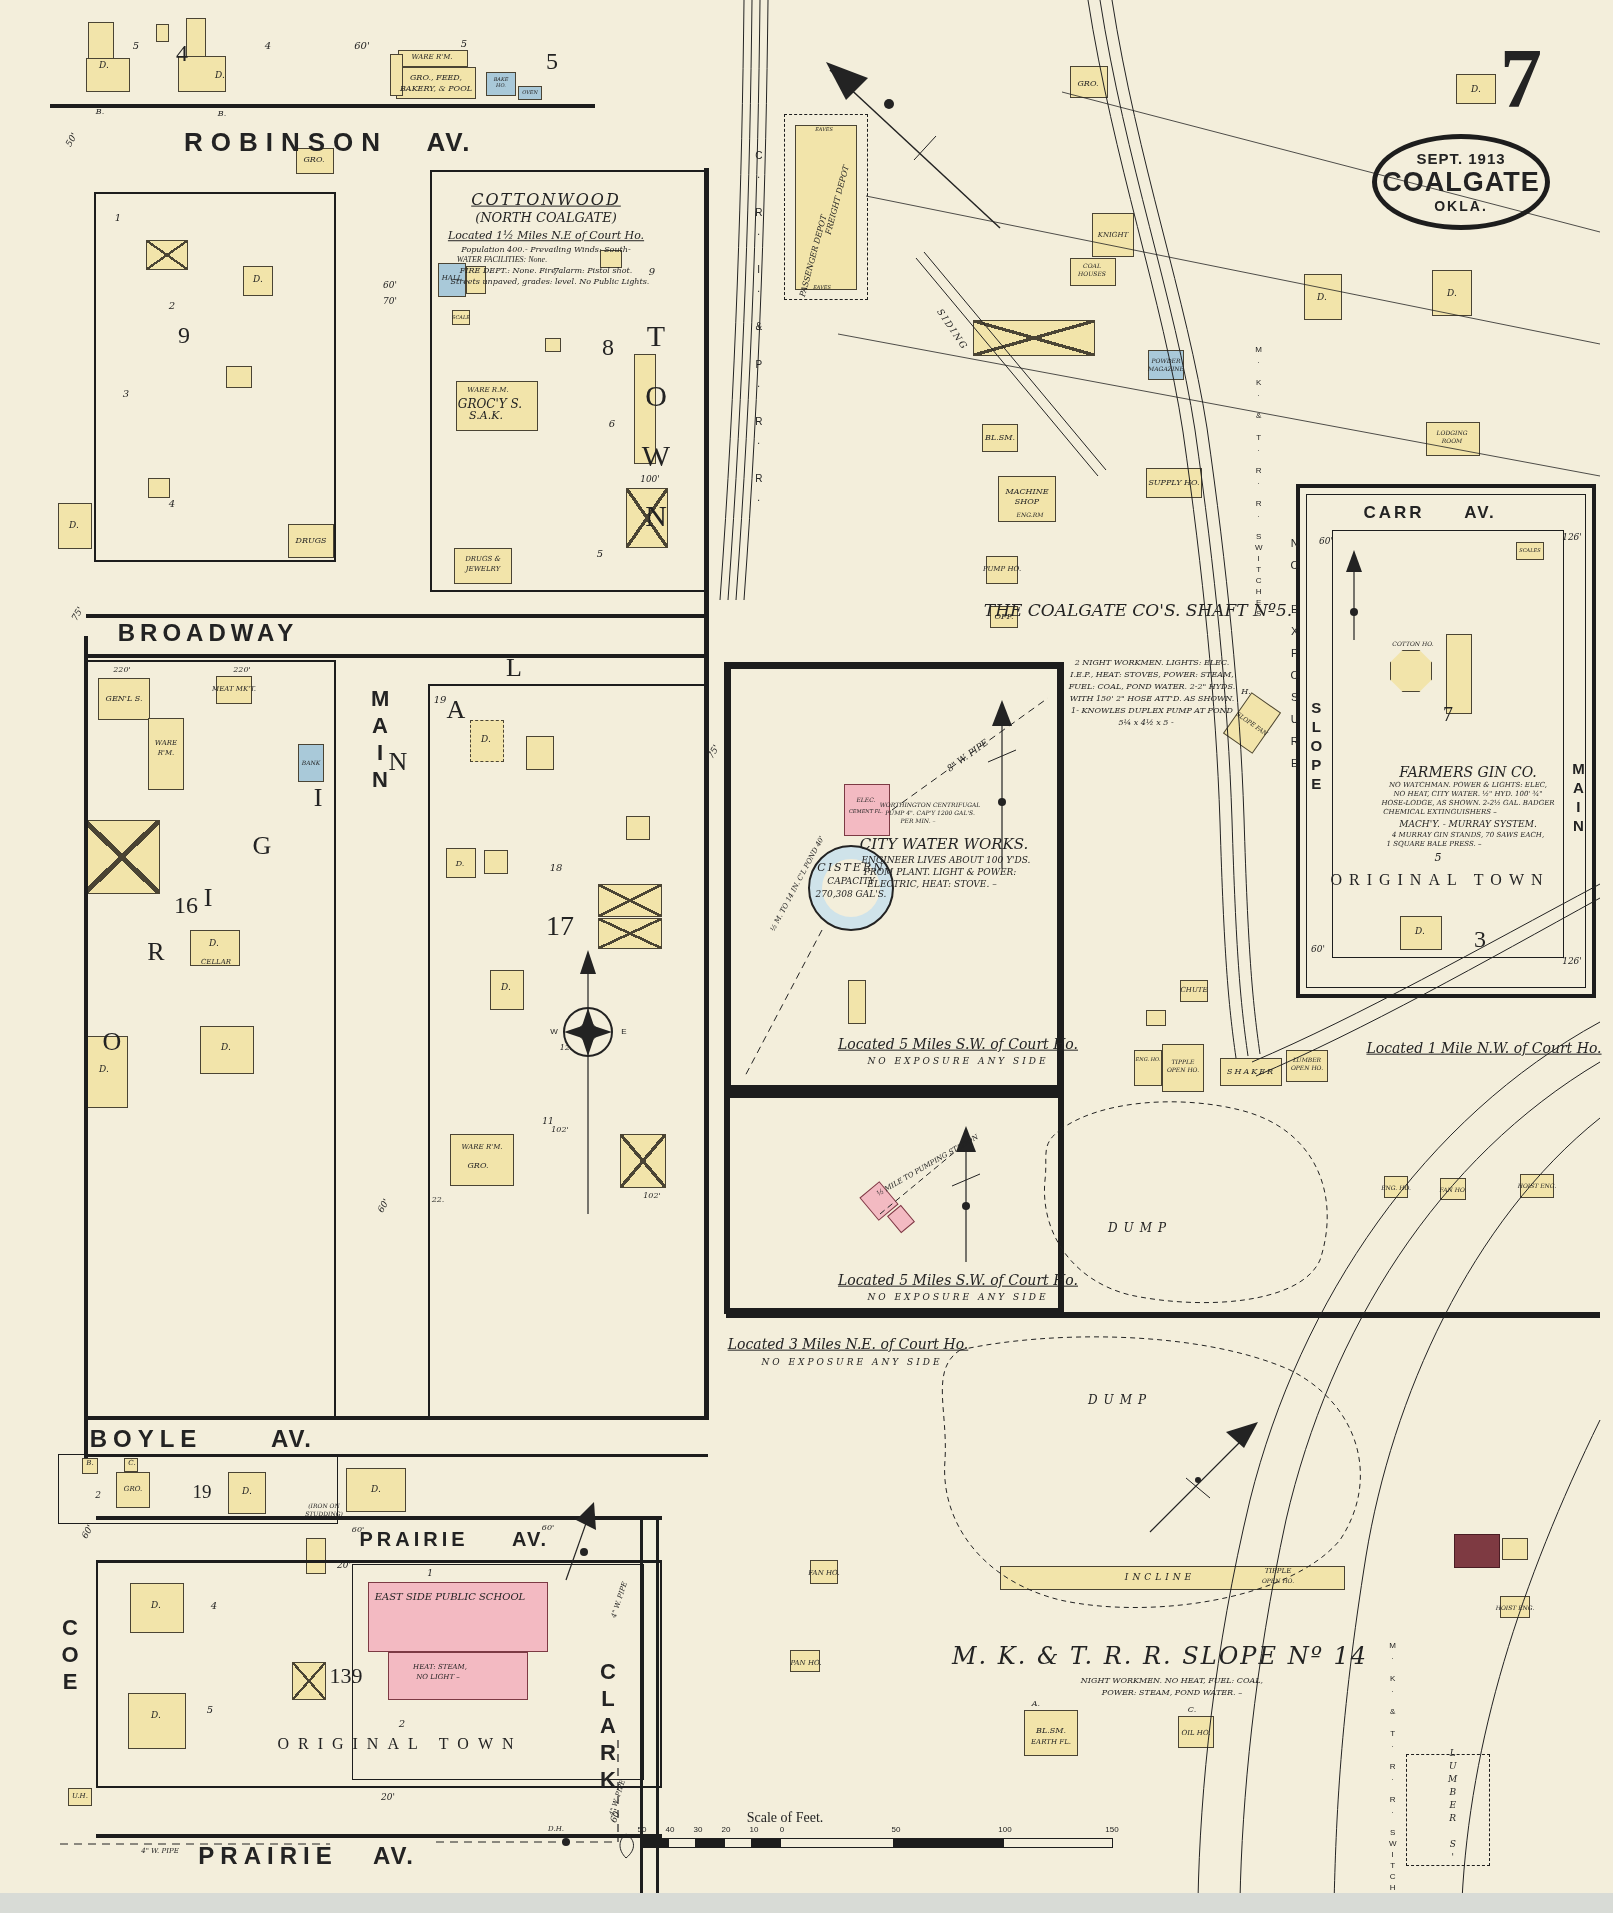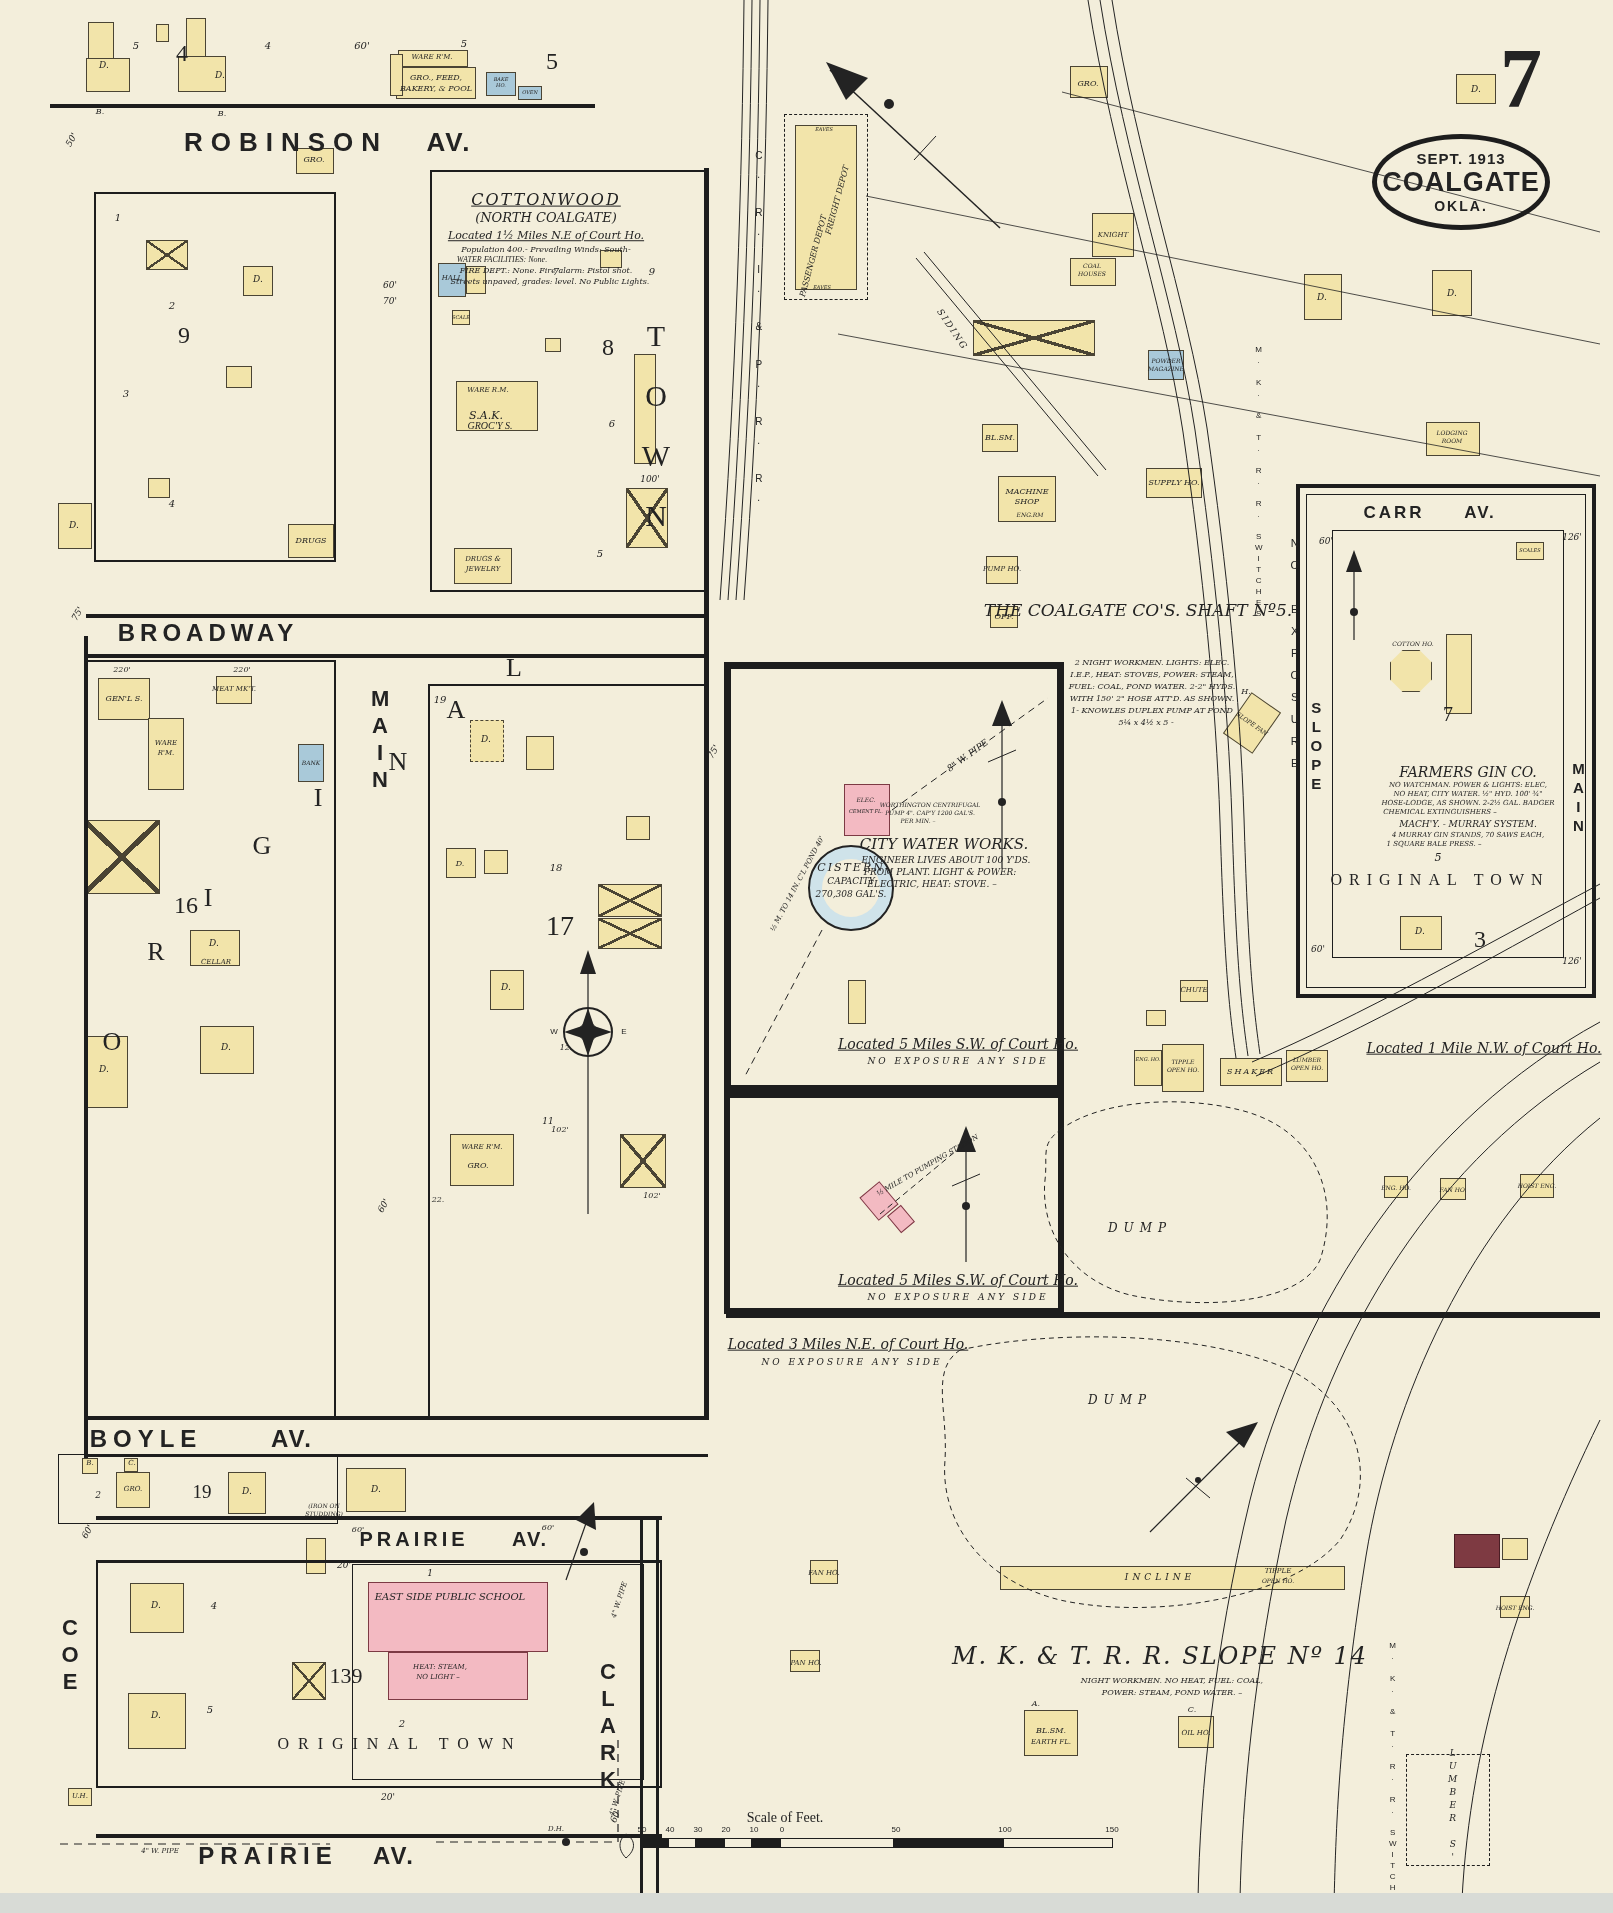--- a/index.html
+++ b/index.html
@@ -408,21 +408,21 @@
     <div class="lbl hand" style="left: 172px; top: 504px; font-size: 10px; transform: translate(-50%, -50%);">4</div>
     <div class="lbl hand" style="left: 258px; top: 280px; font-size: 9px; transform: translate(-50%, -50%);">D.</div>
     <div class="lbl hand" style="left: 74px; top: 526px; font-size: 9px; transform: translate(-50%, -50%);">D.</div>
     <div class="lbl hand" style="left: 452px; top: 279px; font-size: 7px; transform: translate(-50%, -50%);">HALL</div>
     <div class="lbl hand" style="left: 461px; top: 318px; font-size: 5px; transform: translate(-50%, -50%);">SCALE</div>
     <div class="lbl hand" style="left: 390px; top: 286px; font-size: 9px; transform: translate(-50%, -50%);">60'</div>
     <div class="lbl hand" style="left: 390px; top: 302px; font-size: 9px; transform: translate(-50%, -50%);">70'</div>
     <div class="lbl hand" style="left: 556px; top: 272px; font-size: 10px; transform: translate(-50%, -50%);">7</div>
     <div class="lbl hand" style="left: 652px; top: 272px; font-size: 10px; transform: translate(-50%, -50%);">9</div>
     <div class="lbl hand" style="left: 488px; top: 391px; font-size: 7px; transform: translate(-50%, -50%);">WARE R.M.</div>
-    <div class="lbl hand" style="left: 490px; top: 426px; font-size: 10px; transform: translate(-50%, -50%); font-family: Liberation Serif, serif;">GROC'Y S.</div>
+    <div class="lbl hand" style="left: 490px; top: 404px; font-size: 12px; transform: translate(-50%, -50%);">GROC'Y S.</div>
     <div class="lbl hand" style="left: 486px; top: 416px; font-size: 11px; transform: translate(-50%, -50%);">S.A.K.</div>
     <div class="lbl hand" style="left: 612px; top: 424px; font-size: 10px; transform: translate(-50%, -50%);">6</div>
     <div class="lbl hand" style="left: 650px; top: 480px; font-size: 9px; transform: translate(-50%, -50%);">100'</div>
     <div class="lbl hand" style="left: 600px; top: 554px; font-size: 10px; transform: translate(-50%, -50%);">5</div>
     <div class="lbl hand" style="left: 483px; top: 560px; font-size: 7px; transform: translate(-50%, -50%);">DRUGS &amp;</div>
     <div class="lbl hand" style="left: 483px; top: 570px; font-size: 7px; transform: translate(-50%, -50%);">JEWELRY</div>
     <div class="lbl hand" style="left: 311px; top: 541px; font-size: 8px; transform: translate(-50%, -50%);">DRUGS</div>
     <div class="lbl hand" style="left: 122px; top: 670px; font-size: 8px; transform: translate(-50%, -50%);">220'</div>
     <div class="lbl hand" style="left: 242px; top: 670px; font-size: 8px; transform: translate(-50%, -50%);">220'</div>
     <div class="lbl hand" style="left: 124px; top: 699px; font-size: 8px; transform: translate(-50%, -50%);">GEN'L S.</div>

